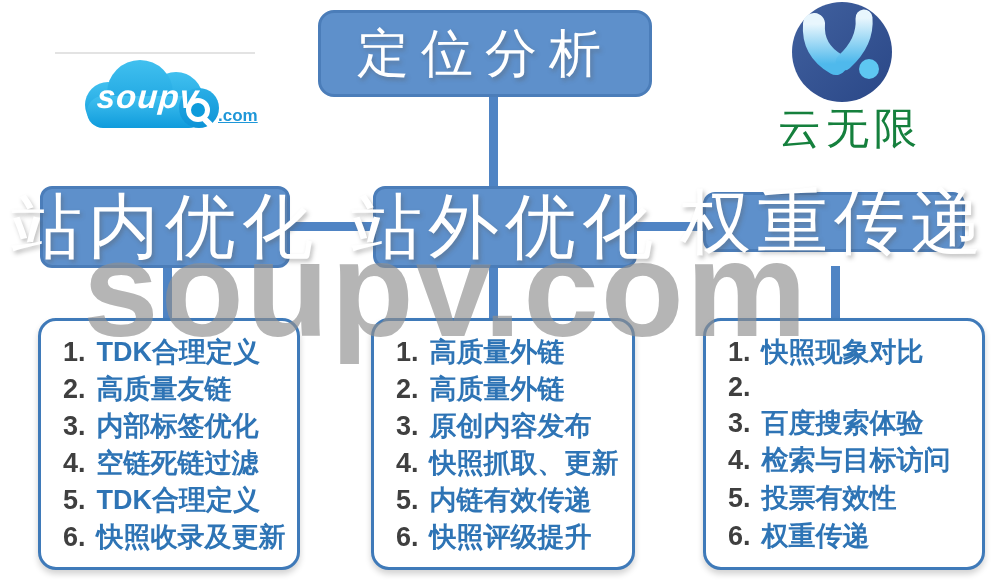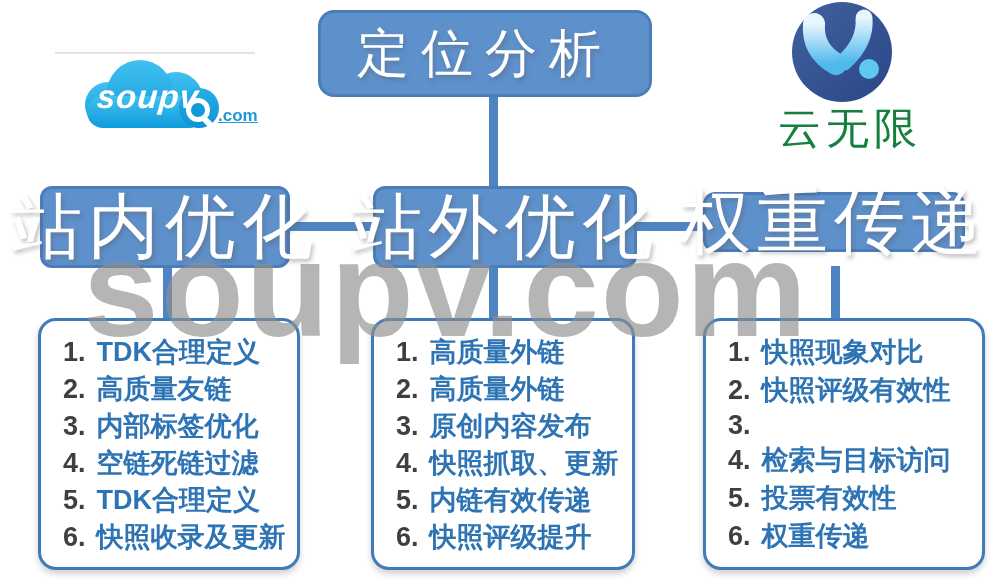--- a/index.html
+++ b/index.html
@@ -215,24 +215,24 @@
         <span class="txt">快照评级提升</span>
       </div>
     </div>
   <div class="list-box list-box-2">
       <div class="list-item">
         <span class="num">1.</span>
         <span class="txt">快照现象对比</span>
       </div>
       <div class="list-item">
         <span class="num">2.</span>
-        <span class="txt">快照评级有效性</span>
       </div>
       <div class="list-item">
         <span class="num">3.</span>
+        <span class="txt">百度搜索体验</span>
       </div>
       <div class="list-item">
         <span class="num">4.</span>
         <span class="txt">检索与目标访问</span>
       </div>
       <div class="list-item">
         <span class="num">5.</span>
         <span class="txt">投票有效性</span>
       </div>
       <div class="list-item">

